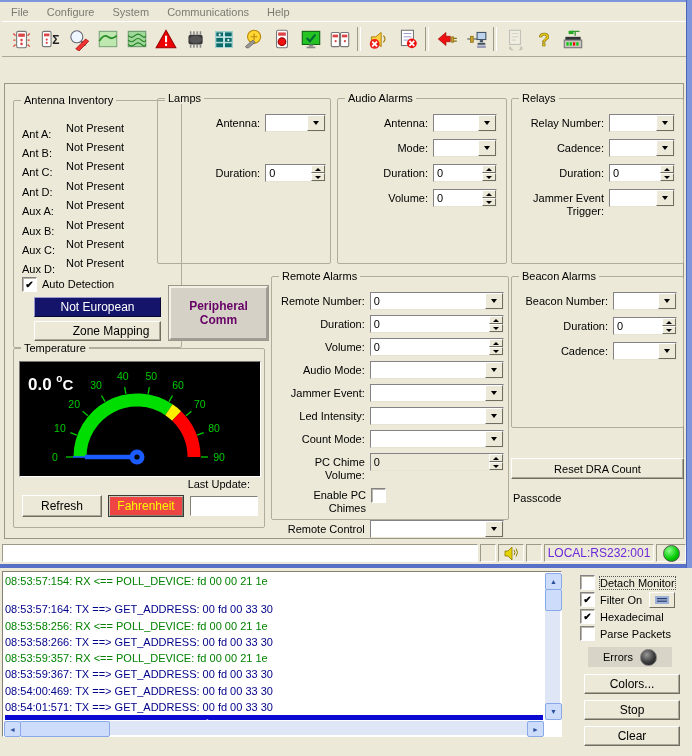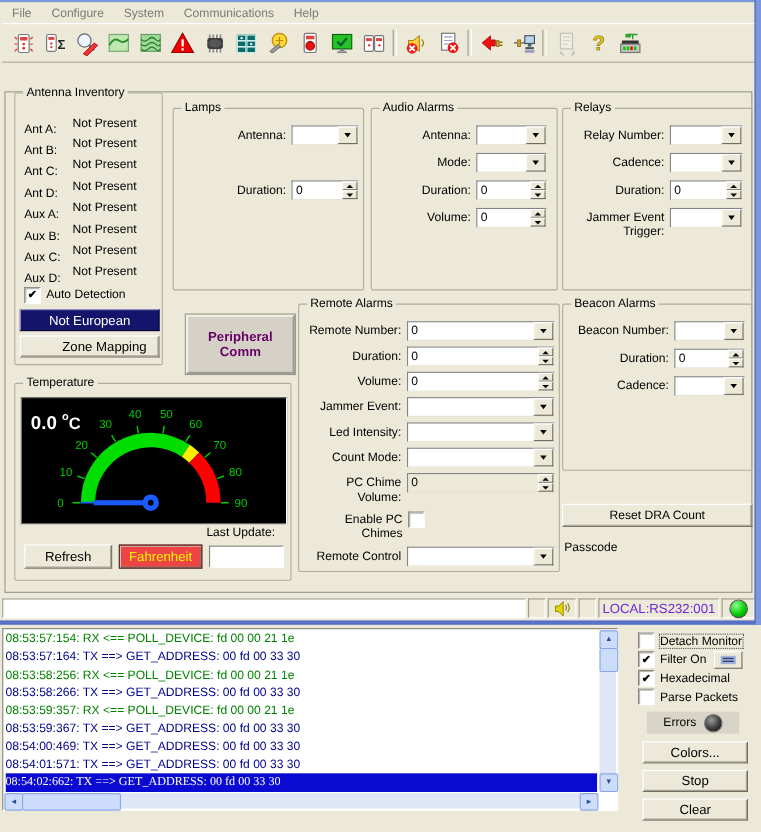--- a/index.html
+++ b/index.html
@@ -27,21 +27,21 @@
   .tab{padding:3px 12px 3px 12px;background:#ece9d8;border:1px solid #8a8f98;border-bottom:none;
        border-radius:3px 3px 0 0;margin-right:1px;cursor:pointer;}
   .tab.active{background:#f1eede;padding-top:5px;padding-bottom:4px;margin-bottom:-1px;border-color:#8a8f98;}
   #tabpage{position:absolute;left:2px;top:25px;right:2px;bottom:2px;border:1px solid #9a9787;background:#ece9d8;}
 
   
   .group{position:absolute;border:1px solid #b0ad9c;border-radius:2px;box-sizing:border-box;}
   .gcap{position:absolute;top:-7px;left:7px;background:#ece9d8;padding:0 3px;}
   .gbody{position:absolute;left:0;top:0;right:0;bottom:0;padding:15px 4px 4px 4px;box-sizing:border-box;}
 
-  #g-antenna{left:8px;top:0;width:135px;height:248px;}
+  #g-antenna{left:8px;top:16px;width:169px;height:248px;}
   #g-lamps{left:152px;top:14px;width:174px;height:166px;}
   #g-audio{left:332px;top:14px;width:170px;height:166px;}
   #g-relays{left:506px;top:14px;width:173px;height:166px;}
   #g-remote{left:266px;top:192px;width:238px;height:244px;}
   #g-beacon{left:506px;top:192px;width:173px;height:152px;}
   #g-temp{left:8px;top:264px;width:252px;height:180px;}
 
   
   .frow{display:flex;align-items:flex-start;}
   .flabel{text-align:right;padding-right:5px;padding-top:3px;line-height:1.15;}
@@ -535,20 +535,29 @@
               <span class="flabel">Volume:</span>
               <div class="spin fctl">
                 <span class="combo-text">0</span>
                 <span class="spin-col">
                   <span class="spin-btn">
                     <i class="tri-up"></i>
                   </span>
                   <span class="spin-btn">
                     <i class="tri-down"></i>
                   </span>
+                </span>
+              </div>
+            </div>
+            <div class="frow">
+              <span class="flabel">Audio Mode:</span>
+              <div class="combo fctl">
+                <span class="combo-text"></span>
+                <span class="combo-btn">
+                  <i class="tri-down"></i>
                 </span>
               </div>
             </div>
             <div class="frow">
               <span class="flabel">Jammer Event:</span>
               <div class="combo fctl">
                 <span class="combo-text"></span>
                 <span class="combo-btn">
                   <i class="tri-down"></i>
                 </span>
@@ -699,21 +708,21 @@
     <div class="sbcell sb-conn">LOCAL:RS232:001</div>
     <div class="sbcell sb-led">
       <span class="greenled"></span>
     </div>
   </div>
   <div class="bluediv"></div>
 
   <div id="log">
     <div id="loglines">
         <div class="logline" style="color: rgb(0, 130, 0);">08:53:57:154: RX &lt;== POLL_DEVICE: fd 00 00 21 1e</div>
-        <div class="logline" style="color: rgb(0, 0, 137);">08:53:57:164: TX ==&gt; GET_ADDRESS: 00 fd 00 33 30</div>
+        <div class="logline" style="color: rgb(0, 0, 137); margin-top: 12px;">08:53:57:164: TX ==&gt; GET_ADDRESS: 00 fd 00 33 30</div>
         <div class="logline" style="color: rgb(0, 130, 0);">08:53:58:256: RX &lt;== POLL_DEVICE: fd 00 00 21 1e</div>
         <div class="logline" style="color: rgb(0, 0, 137);">08:53:58:266: TX ==&gt; GET_ADDRESS: 00 fd 00 33 30</div>
         <div class="logline" style="color: rgb(0, 130, 0);">08:53:59:357: RX &lt;== POLL_DEVICE: fd 00 00 21 1e</div>
         <div class="logline" style="color: rgb(0, 0, 137);">08:53:59:367: TX ==&gt; GET_ADDRESS: 00 fd 00 33 30</div>
         <div class="logline" style="color: rgb(0, 0, 137);">08:54:00:469: TX ==&gt; GET_ADDRESS: 00 fd 00 33 30</div>
         <div class="logline" style="color: rgb(0, 0, 137);">08:54:01:571: TX ==&gt; GET_ADDRESS: 00 fd 00 33 30</div>
         <div class="logline" style="background: rgb(10, 10, 210); color: rgb(255, 255, 255); font-family: Liberation Serif, serif;">08:54:02:662: TX ==&gt; GET_ADDRESS: 00 fd 00 33 30</div>
       </div>
     <div class="scroll" id="vscroll">
       <div class="sarrow" id="vup">▲</div>

